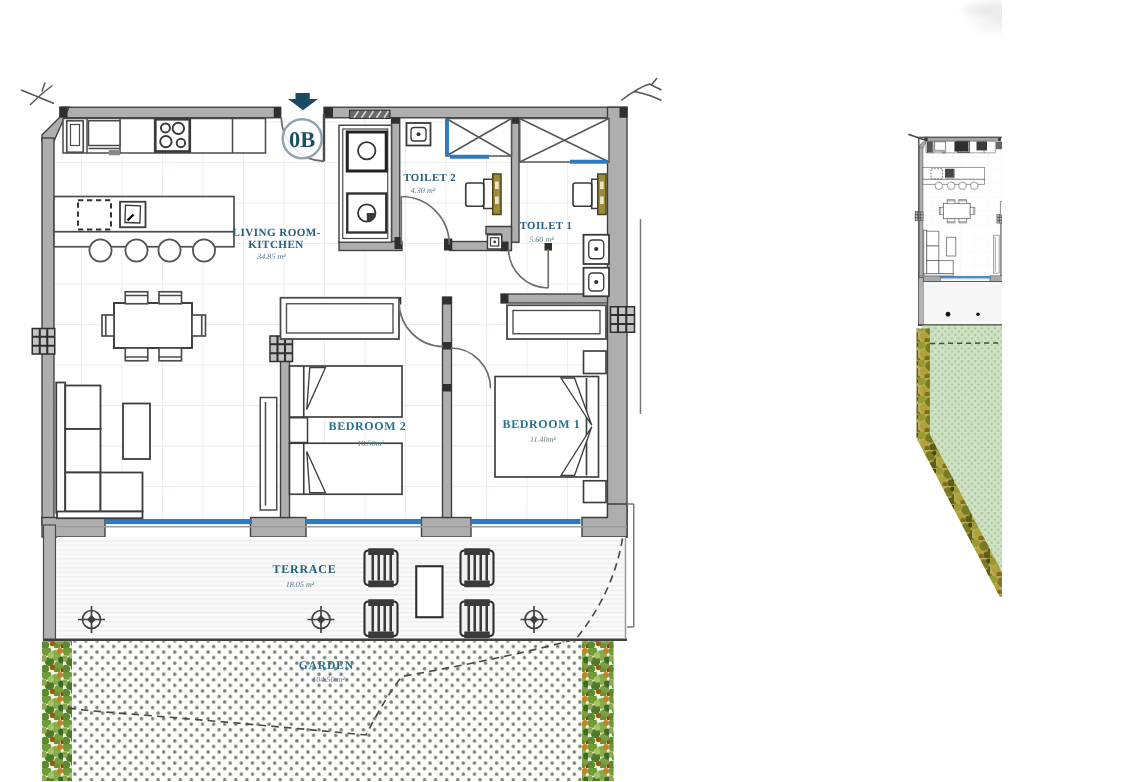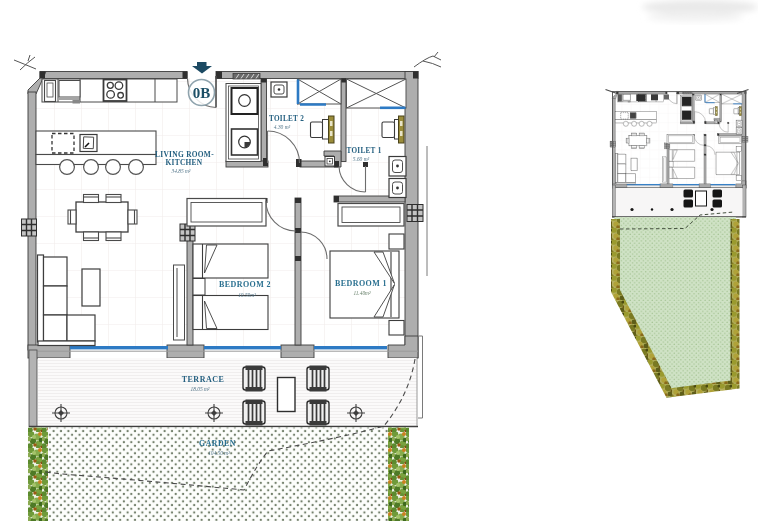--- a/index.html
+++ b/index.html
@@ -1,16 +1,16 @@
 <!DOCTYPE html>
 <html><head>
 <meta charset="utf-8">
 <style>
   html,body{margin:0;padding:0;background:#ffffff;}
-  #page{width:758px;height:521px;position:relative;overflow:hidden;background:#ffffff;
+  #page{width:668px;height:521px;position:relative;overflow:hidden;background:#ffffff;
         font-family:"Liberation Serif", serif;}
   svg{display:block;filter:blur(0.3px)}
 </style>
 </head>
 <body>
 <div id="page">
 <svg width="758" height="521" viewBox="0 0 758 521">
 <defs>
 
   <pattern id="grid" width="27" height="27" patternUnits="userSpaceOnUse">

